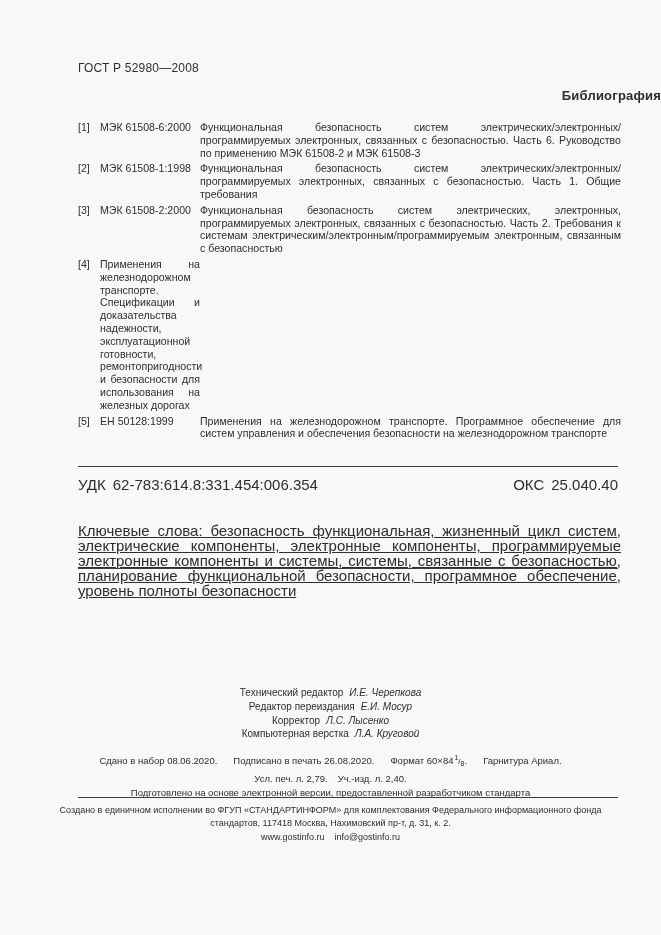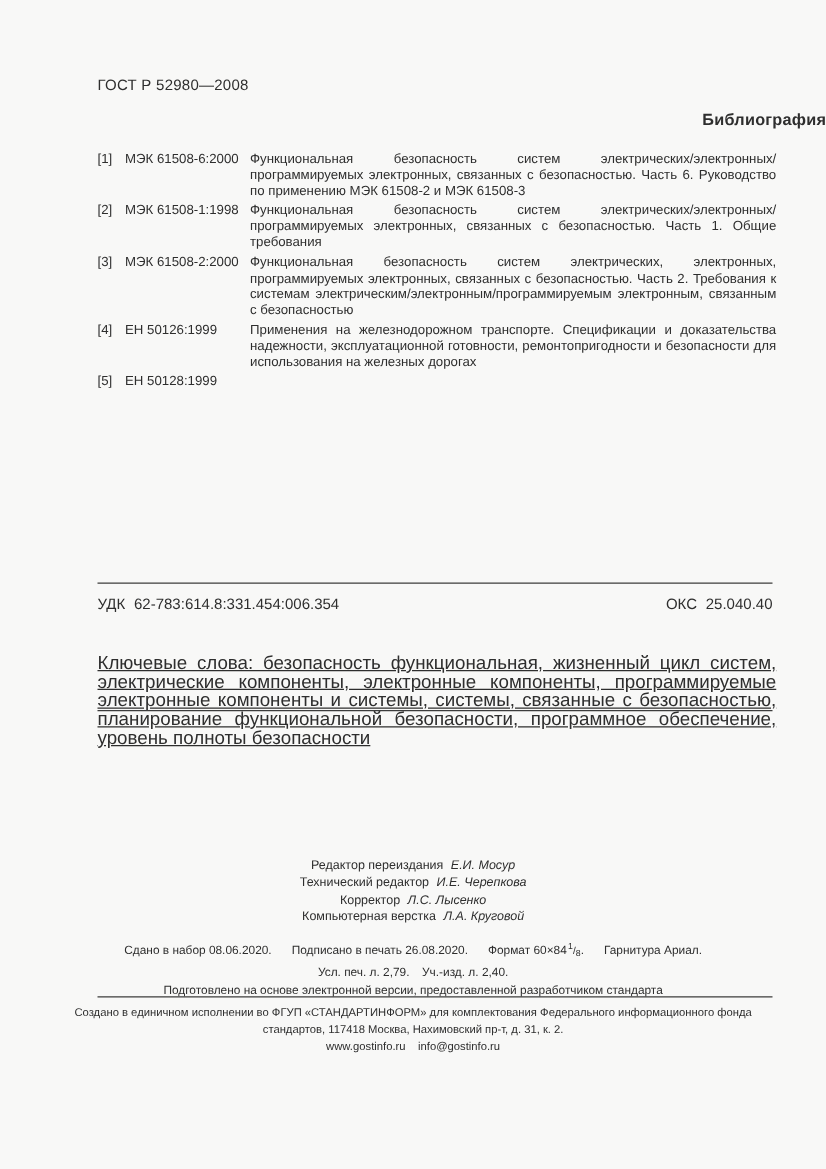--- a/index.html
+++ b/index.html
@@ -30,21 +30,21 @@
   .ref-code { white-space:nowrap; }
   .ref-desc { text-align:justify; }
 
   .rule { position:absolute; left:78px; width:540px; border-top:1px solid #3c3c3c; height:0; }
   .rule-1 { top:466px; }
   .rule-2 { top:568px; }
   .rule-3 { top:797px; }
 
   .udk-line {
     position:absolute; top:476px; left:78px; width:540px;
-    display:flex; justify-content:space-between; font-size:12px;
+    display:flex; justify-content:space-between; font-size:15px;
   }
   .code-label { margin-right:7px; }
 
   .keywords {
     position:absolute; top:523px; left:78px; width:543px;
     font-size:15px; line-height:15px; text-align:justify;text-decoration:underline;
   }
 
   .credits {
     position:absolute; top:686px; left:0; width:661px;
@@ -89,50 +89,50 @@
       <span class="ref-code">МЭК 61508-1:1998</span>
       <span class="ref-desc">Функциональная безопасность систем электрических/электронных/программируемых электронных, связанных с безопасностью. Часть 1. Общие требования</span>
     </div>
     <div class="ref-row">
       <span class="ref-num">[3]</span>
       <span class="ref-code">МЭК 61508-2:2000</span>
       <span class="ref-desc">Функциональная безопасность систем электрических, электронных, программируемых электронных, связанных с безопасностью. Часть 2. Требования к системам электрическим/электронным/программируемым электронным, связанным с безопасностью</span>
     </div>
     <div class="ref-row">
       <span class="ref-num">[4]</span>
-      <span class="ref-code">ЕН 50126:1999</span>
       <span class="ref-desc">Применения на железнодорожном транспорте. Спецификации и доказательства надежности, эксплуатационной готовности, ремонтопригодности и безопасности для использования на железных дорогах</span>
     </div>
     <div class="ref-row">
       <span class="ref-num">[5]</span>
       <span class="ref-code">ЕН 50128:1999</span>
+      <span class="ref-desc">Применения на железнодорожном транспорте. Программное обеспечение для систем управления и обеспечения безопасности на железнодорожном транспорте</span>
     </div>
   </div>
 
   <div class="rule rule-1"></div>
 
   <div class="udk-line">
     <span>
       <span class="code-label">УДК</span><span>62-783:614.8:331.454:006.354</span>
     </span>
     <span>
       <span class="code-label">ОКС</span><span>25.040.40</span>
     </span>
   </div>
 
   <div class="keywords">Ключевые слова: безопасность функциональная, жизненный цикл систем, электрические компоненты, электронные компоненты, программируемые электронные компоненты и системы, системы, связанные с безопасностью, планирование функциональной безопасности, программное обеспечение, уровень полноты безопасности</div>
 
   <div class="rule rule-2"></div>
 
   <div class="credits">
     <div>
-      <span class="credit-role">Редактор переиздания</span><span class="credit-name">Е.И. Мосур</span>
+      <span class="credit-role">Технический редактор</span><span class="credit-name">И.Е. Черепкова</span>
     </div>
     <div>
-      <span class="credit-role">Технический редактор</span><span class="credit-name">И.Е. Черепкова</span>
+      <span class="credit-role">Редактор переиздания</span><span class="credit-name">Е.И. Мосур</span>
     </div>
     <div>
       <span class="credit-role">Корректор</span><span class="credit-name">Л.С. Лысенко</span>
     </div>
     <div>
       <span class="credit-role">Компьютерная верстка</span><span class="credit-name">Л.А. Круговой</span>
     </div>
   </div>
 
   <div class="imprint">

